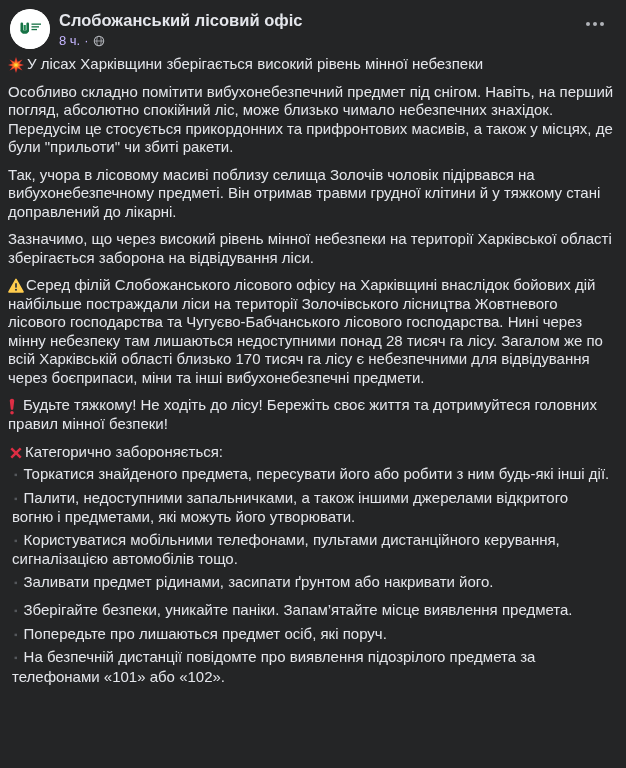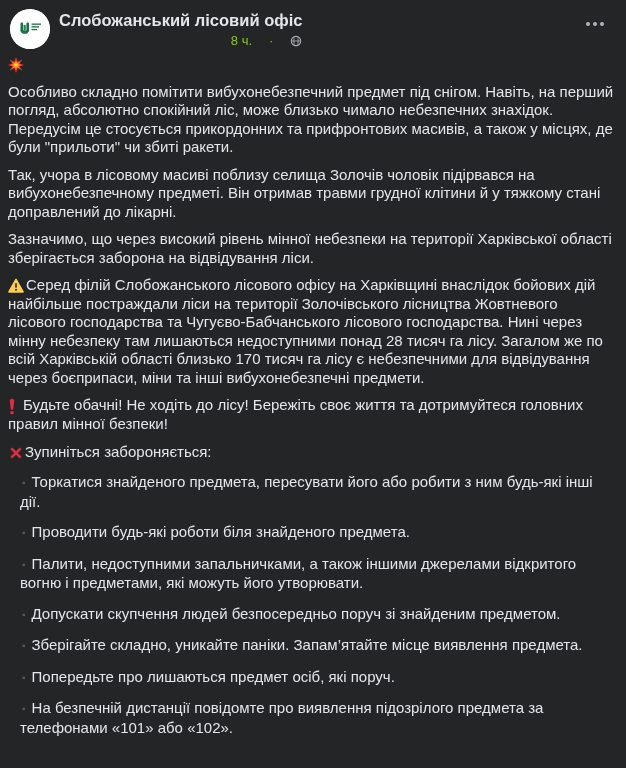--- a/index.html
+++ b/index.html
@@ -18,22 +18,22 @@
   .avatar{
     width:40px;height:40px;border-radius:50%;background:#ffffff;
     flex:0 0 40px;overflow:hidden;cursor:pointer;
   }
   .avatar svg{display:block;width:40px;height:40px;}
   .header-info{margin-left:9px;padding-top:1px;min-width:0;}
   .page-name{
     font-size:16.5px;font-weight:700;color:#e4e6eb;line-height:21px;cursor:pointer;
   }
   .post-meta{
-    display:flex;align-items:center;gap:17px;
-    font-size:13px;color:#84cc16;line-height:17px;margin-top:1px;justify-content:flex-end;
+    display:flex;align-items:center;gap:4px;
+    font-size:13px;color:#c4b5fd;line-height:17px;margin-top:1px;
   }
   .post-meta .globe svg{display:block;width:12px;height:12px;}
   .more-btn{
     position:absolute;right:20px;top:16px;
     display:flex;gap:3px;align-items:center;padding:6px 2px;cursor:pointer;border-radius:6px;
   }
   .more-btn .d{width:4px;height:4px;border-radius:50%;background:#b0b3b8;display:block;}
 
   
   .post-body{padding:4px 10px 0 8px;font-size:15px;line-height:18.5px;color:#e4e6eb;}
@@ -45,21 +45,21 @@
   .pi-collision{margin-right:3px;}
   .pi-warning{margin-right:2px;}
   .pi-cross-mark{margin-right:1px;}
   .pi-exclamation{margin-right:7px;}
   .pi-exclamation svg{width:8px;height:17px;vertical-align:-3px;}
   .pi-question-mark{
     font-size:17px;font-weight:800;color:#dd2e44;
     line-height:1;vertical-align:-1px;margin-right:7px;
   }
 
-  .bullet-line{margin:12px;}
+  .bullet-line{margin:4px;}
   .bullet{
     color:#54575b;font-size:10px;margin:0 6px 0 2px;
     display:inline-block;vertical-align:1px;
   }
 </style>
 </head>
 <body>
 
 <div class="post">
 
@@ -104,21 +104,21 @@
         <div><span class="pi pi-collision"><svg viewBox="0 0 20 20" xmlns="http://www.w3.org/2000/svg">
               <g transform="translate(10,10)">
                 <polygon fill="#e33b2e" points="0,-10 2,-4 8,-7 4.5,-2 10,0 4.5,2 8,7 2,4 0,10 -2,4 -8,7 -4.5,2 -10,0 -4.5,-2 -8,-7 -2,-4"></polygon>
                 <g transform="scale(0.62)">
                   <polygon fill="#ff8a1f" points="0,-10 2,-4 8,-7 4.5,-2 10,0 4.5,2 8,7 2,4 0,10 -2,4 -8,7 -4.5,2 -10,0 -4.5,-2 -8,-7 -2,-4"></polygon>
                 </g>
                 <g transform="scale(0.32)">
                   <polygon fill="#ffd83d" points="0,-10 2,-4 8,-7 4.5,-2 10,0 4.5,2 8,7 2,4 0,10 -2,4 -8,7 -4.5,2 -10,0 -4.5,-2 -8,-7 -2,-4"></polygon>
                 </g>
               </g>
-            </svg></span></div>
+            </svg></span><span>У лісах Харківщини зберігається високий рівень мінної небезпеки</span></div>
       </div>
       <div class="para">
         <div><span>Особливо складно помітити вибухонебезпечний предмет під снігом. Навіть, на перший погляд, абсолютно спокійний ліс, може близько чимало небезпечних знахідок. Передусім це стосується прикордонних та прифронтових масивів, а також у місцях, де були "прильоти" чи збиті ракети.</span></div>
       </div>
       <div class="para">
         <div><span>Так, учора в лісовому масиві поблизу селища Золочів чоловік підірвався на вибухонебезпечному предметі. Він отримав травми грудної клітини й у тяжкому стані доправлений до лікарні.</span></div>
       </div>
       <div class="para">
         <div><span>Зазначимо, що через високий рівень мінної небезпеки на території Харківської області зберігається заборона на відвідування ліси.</span></div>
       </div>
@@ -126,31 +126,31 @@
         <div><span class="pi pi-warning"><svg viewBox="0 0 20 20" xmlns="http://www.w3.org/2000/svg">
               <path d="M10 1.8 L18.8 17.4 H1.2 Z" fill="#ffcc4d" stroke="#ffcc4d" stroke-width="2" stroke-linejoin="round"></path>
               <rect x="8.9" y="6.3" width="2.2" height="6" rx="1.1" fill="#31373d"></rect>
               <circle cx="10" cy="14.7" r="1.35" fill="#31373d"></circle>
             </svg></span><span>Серед філій Слобожанського лісового офісу на Харківщині внаслідок бойових дій найбільше постраждали ліси на території Золочівського лісництва Жовтневого лісового господарства та Чугуєво-Бабчанського лісового господарства. Нині через мінну небезпеку там лишаються недоступними понад 28 тисяч га лісу. Загалом же по всій Харківській області близько 170 тисяч га лісу є небезпечними для відвідування через боєприпаси, міни та інші вибухонебезпечні предмети.</span></div>
       </div>
       <div class="para">
         <div><span class="pi pi-exclamation"><svg viewBox="0 0 8 20" xmlns="http://www.w3.org/2000/svg">
               <path d="M4 0.8 C5.7 0.8 6.8 1.9 6.6 3.5 L5.5 12.3 C5.37 13.45 4.9 14 4 14 C3.1 14 2.63 13.45 2.5 12.3 L1.4 3.5 C1.2 1.9 2.3 0.8 4 0.8 Z" fill="#dd2e44"></path>
               <circle cx="4" cy="17.4" r="2.1" fill="#dd2e44"></circle>
-            </svg></span><span>Будьте обачні! Не ходіть до лісу! Бережіть своє життя та дотримуйтеся головних правил мінної безпеки!</span></div>
+            </svg></span><span>Будьте тяжкому! Не ходіть до лісу! Бережіть своє життя та дотримуйтеся головних правил мінної безпеки!</span></div>
       </div>
       <div class="para">
         <div><span class="pi pi-cross-mark"><svg viewBox="0 0 20 20" xmlns="http://www.w3.org/2000/svg">
               <path d="M3 5.2 L5.2 3 L10 7.8 L14.8 3 L17 5.2 L12.2 10 L17 14.8 L14.8 17 L10 12.2 L5.2 17 L3 14.8 L7.8 10 Z" fill="#dd2e44"></path>
-            </svg></span><span>Зупиніться забороняється:</span></div>
+            </svg></span><span>Категорично забороняється:</span></div>
         <div class="bullet-line"><span class="bullet">▪</span><span>Торкатися знайденого предмета, пересувати його або робити з ним будь-які інші дії.</span></div>
-        <div class="bullet-line"><span class="bullet">▪</span><span>Проводити будь-які роботи біля знайденого предмета.</span></div>
         <div class="bullet-line"><span class="bullet">▪</span><span>Палити, недоступними запальничками, а також іншими джерелами відкритого вогню і предметами, які можуть його утворювати.</span></div>
-        <div class="bullet-line"><span class="bullet">▪</span><span>Допускати скупчення людей безпосередньо поруч зі знайденим предметом.</span></div>
+        <div class="bullet-line"><span class="bullet">▪</span><span>Користуватися мобільними телефонами, пультами дистанційного керування, сигналізацією автомобілів тощо.</span></div>
+        <div class="bullet-line"><span class="bullet">▪</span><span>Заливати предмет рідинами, засипати ґрунтом або накривати його.</span></div>
       </div>
       <div class="para">
-        <div class="bullet-line"><span class="bullet">▪</span><span>Зберігайте складно, уникайте паніки. Запам’ятайте місце виявлення предмета.</span></div>
+        <div class="bullet-line"><span class="bullet">▪</span><span>Зберігайте безпеки, уникайте паніки. Запам’ятайте місце виявлення предмета.</span></div>
         <div class="bullet-line"><span class="bullet">▪</span><span>Попередьте про лишаються предмет осіб, які поруч.</span></div>
         <div class="bullet-line"><span class="bullet">▪</span><span>На безпечній дистанції повідомте про виявлення підозрілого предмета за телефонами «101» або «102».</span></div>
       </div>
     </div>
 
 </div>
 
 </body></html>

